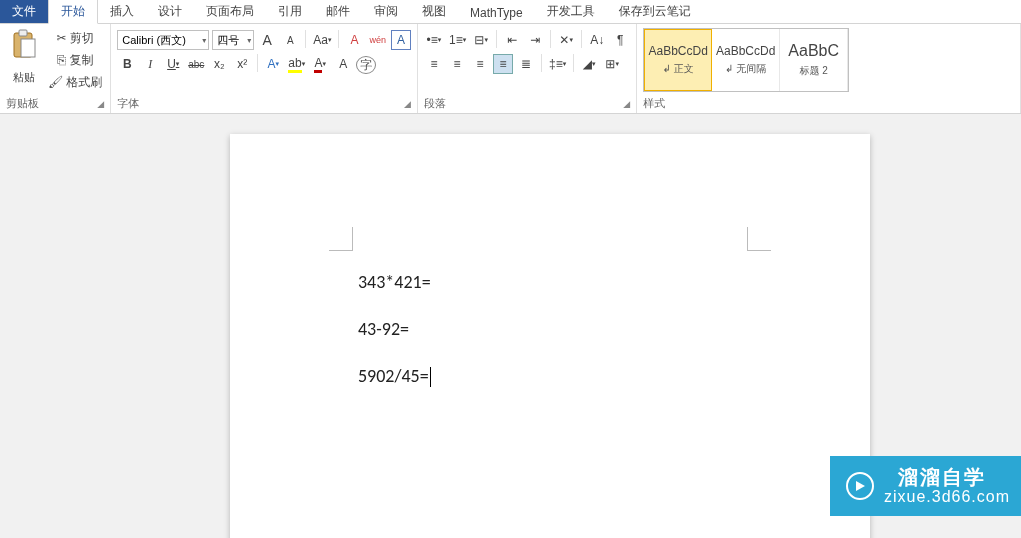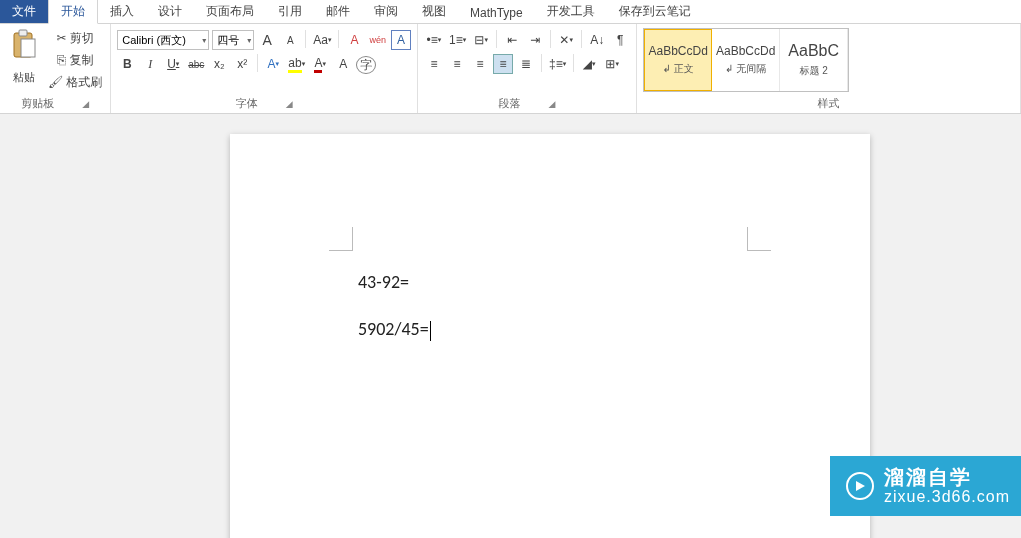--- a/index.html
+++ b/index.html
@@ -49,21 +49,21 @@
   justify-content: space-between;
   padding: 2px 6px 0;
   position: relative;
 }
 .group-label {
   text-align: center;
   font-size: 11px;
   color: #666;
   padding-bottom: 2px;
   display: flex;
-  justify-content: center;
+  justify-content: space-between;
   align-items: center;
   gap: 28px;
 }
 .group-dialog {
   font-size: 9px;
   color: #888;
   cursor: pointer;
 }
 .group-body { display: flex; gap: 4px; flex: 1; align-items: flex-start; padding-top: 2px; }
 .big-btn {
@@ -141,21 +141,21 @@
   background: #2ba7d4;
   color: #fff;
   padding: 10px 16px;
   display: flex; align-items:center; gap:10px;
 }
 .watermark .play {
   width:28px; height:28px; border:2px solid #fff; border-radius:50%;
   display:flex; align-items:center; justify-content:center;
 }
 .watermark .txt { display:flex; flex-direction:column; line-height:1.1;}
-.watermark .t1 { font-size:20px; font-weight:bold; letter-spacing:2px;}
+.watermark .t1 { font-size:20px; font-weight:bold; letter-spacing:2px;margin-left:14px;}
 .watermark .t2 { font-size:16px; letter-spacing:1px;}
 .cursor-blink {
   display:inline-block; width:1px; height:20px; background:#000; vertical-align:middle;
   margin-left:1px;
 }
 svg { display:block; }
 </style>
 </head>
 <body>
 
@@ -354,20 +354,21 @@
     </div>
   </div>
 
 </div>
 
 <div class="doc-area">
   <div class="page">
     <div class="corner tl"></div>
     <div class="corner tr"></div>
     <div class="page-content">
+      <div>343*421=</div>
       <div>43-92=</div>
       <div><span>5902/45=</span><span class="cursor-blink"></span></div>
     </div>
   </div>
 
   <div class="watermark">
     <div class="play">
       <svg width="12" height="12" viewBox="0 0 12 12">
           <polygon points="2,1 11,6 2,11" fill="#fff"></polygon>
         </svg>

